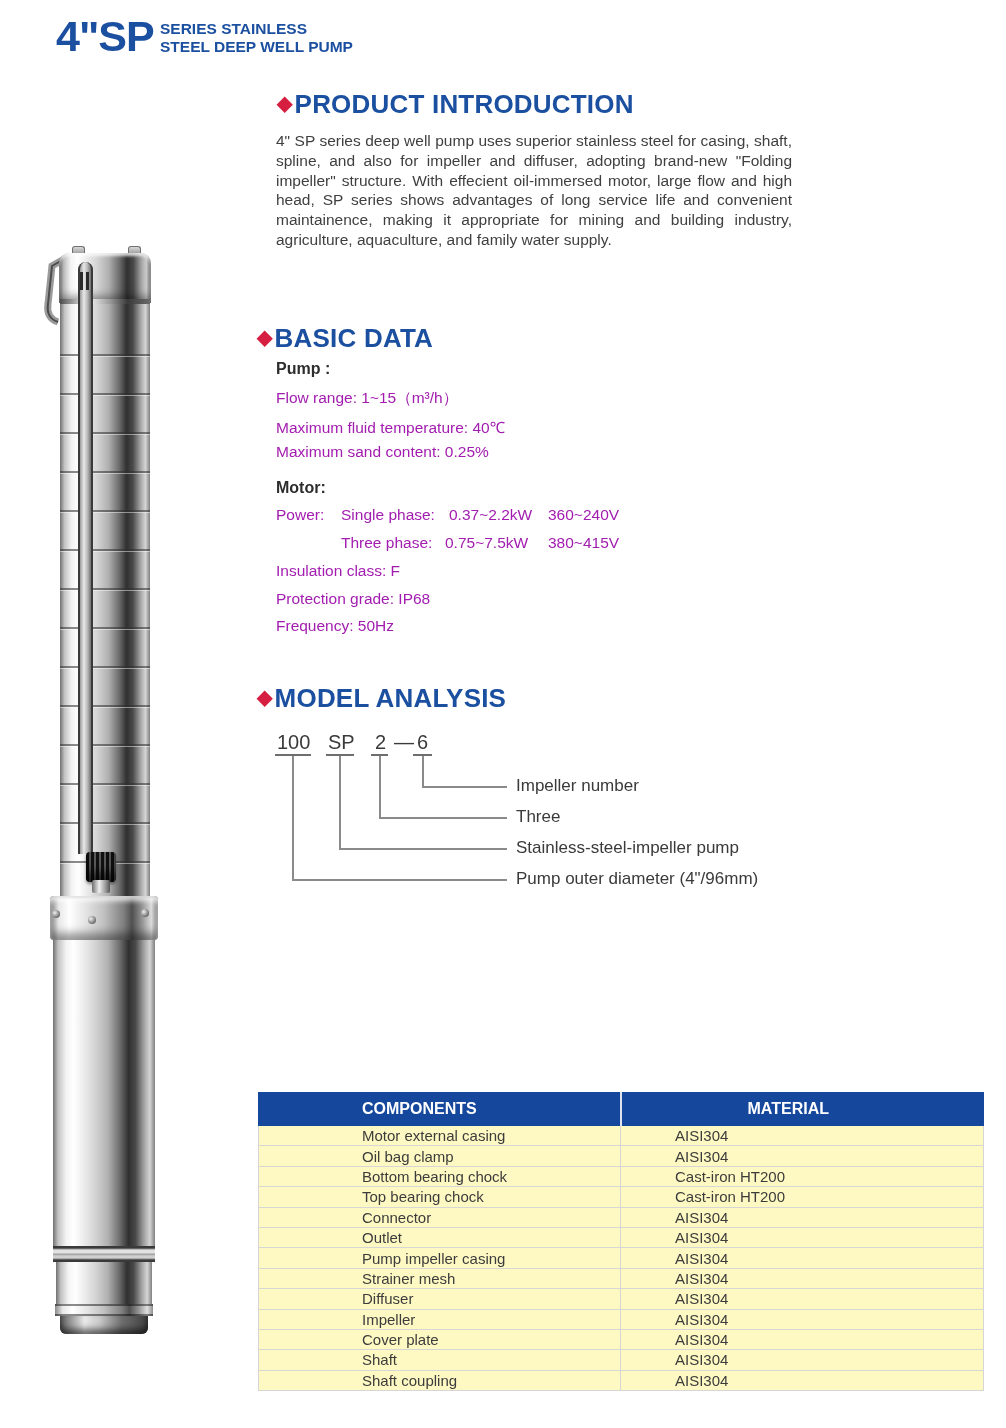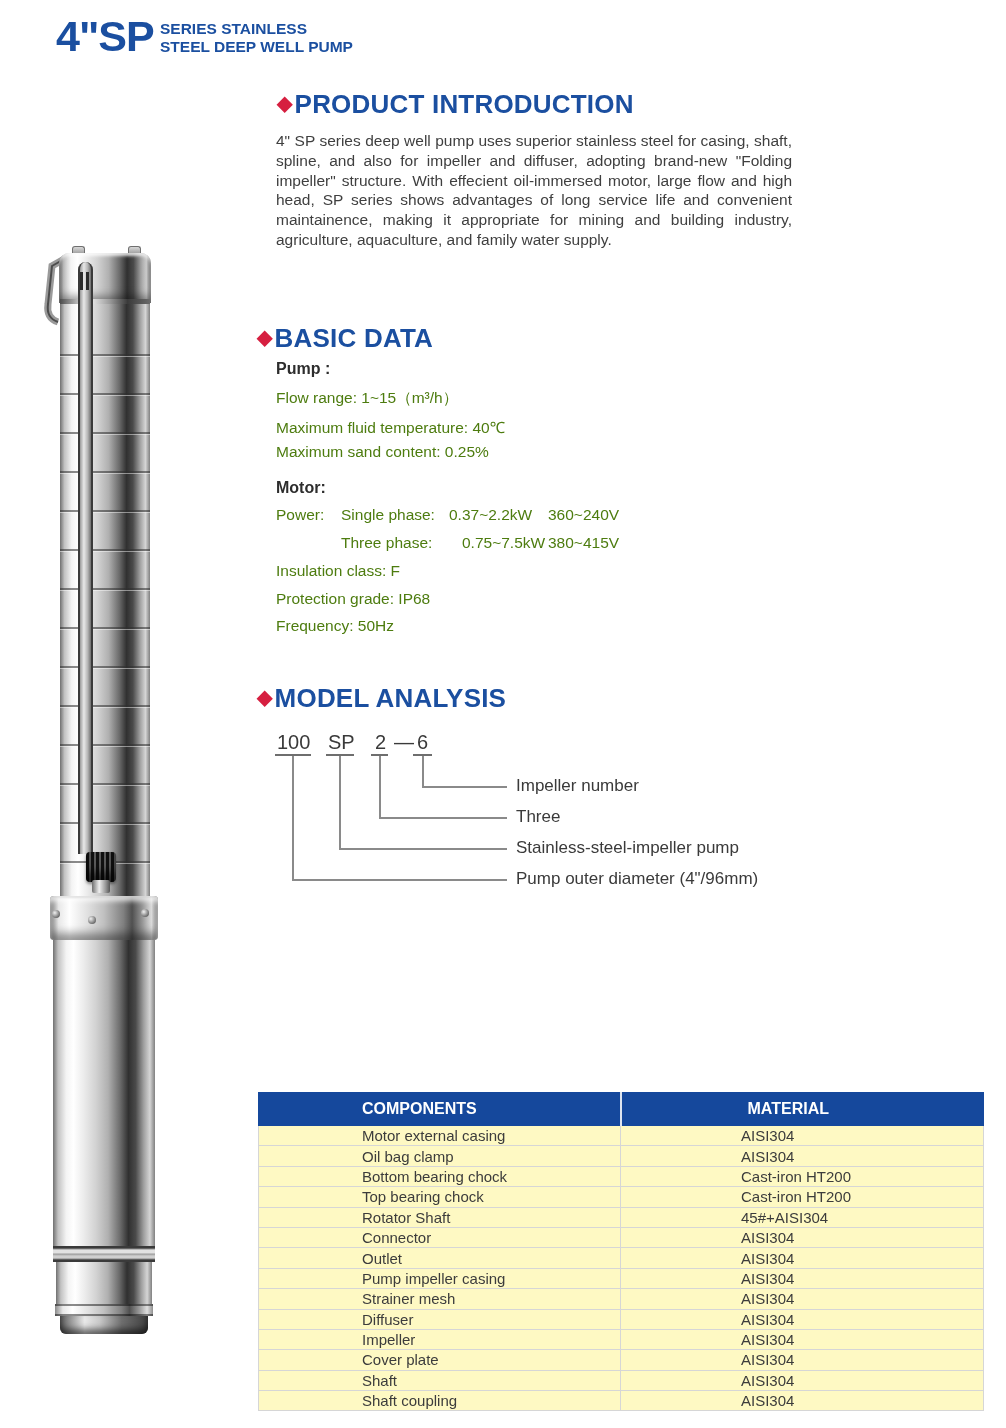--- a/index.html
+++ b/index.html
@@ -20,21 +20,21 @@
   .diamond { color:#d61f40; font-size:20px; position:relative; top:-3px; margin-right:2px; }
 
   
   .intro-body {
     left:276px; top:131px; width:516px;
     font-size:15.5px; line-height:19.8px; text-align:justify; color:#3f3f3f;
   }
 
   
   .bd-label { font-size:16px; font-weight:bold; color:#2d2d2d; }
-  .bd-item  { font-size:15.5px; color:#4d7c0f; white-space:nowrap; }
+  .bd-item  { font-size:15.5px; color:#a21caf; white-space:nowrap; }
   .power-row span { position:absolute; white-space:nowrap; }
 
   
   .mtoken { font-size:20px; color:#3a3a3a; white-space:nowrap; }
   .munder { height:2px; background:#6e6e6e; }
   .mvline { width:2px; background:#8a8a8a; }
   .mhline { height:2px; background:#8a8a8a; }
   .mlabel { font-size:17px; color:#3a3a3a; white-space:nowrap; }
 
   
@@ -44,21 +44,21 @@
     background:#15489c; color:#ffffff; font-size:16px; font-weight:bold;
     height:33px; text-align:left; border:1px solid #15489c;
   }
   table.comp th:first-child { border-right:2px solid #dde4ef; padding-left:103px; width:362px; }
   table.comp th:last-child  { padding-left:126px; }
   table.comp td {
     height:20.4px; font-size:15px; color:#3c3c3c;
     border:1px solid #d6d6d6; background:#fef9c3;
   }
   table.comp td:first-child { padding-left:103px; }
-  table.comp td:last-child  { padding-left:120px; }
+  table.comp td:last-child  { padding-left:54px; }
 
   
   .pump { left:40px; top:246px; width:120px; height:1092px; }
   .pump > div { position:absolute; }
   .chrome {
     background:linear-gradient(90deg,#707070 0%,#c2c2c2 5%,#f4f4f4 13%,#ffffff 20%,
       #ececec 30%,#d2d2d2 42%,#b0b0b0 54%,#6a6a6a 66%,#303030 74%,#4a4a4a 81%,
       #a0a0a0 89%,#d5d5d5 95%,#808080 100%);
   }
   .chrome-bright {
@@ -153,21 +153,21 @@
 
 <div class="abs bd-label" style="left:276px; top:479px;">Motor:</div>
 <div class="abs bd-item power-row" style="left:276px; top:506px; width:420px; height:20px;">
   <span style="left:0;">Power:</span>
   <span style="left:65px;">Single phase:</span>
   <span style="left:173px;">0.37~2.2kW</span>
   <span style="left:272px;">360~240V</span>
 </div>
 <div class="abs bd-item power-row" style="left:276px; top:534px; width:420px; height:20px;">
   <span style="left:65px;">Three phase:</span>
-  <span style="left:186px;">0.75~7.5kW</span>
+  <span style="left:169px;">0.75~7.5kW</span>
   <span style="left:272px;">380~415V</span>
 </div>
 <div class="abs bd-item" style="left:276px; top:562px;">Insulation class: F</div>
 <div class="abs bd-item" style="left:276px; top:590px;">Protection grade: IP68</div>
 <div class="abs bd-item" style="left:276px; top:617px;">Frequency: 50Hz</div>
 
 <div class="abs sec-heading" style="left:257px; top:683px;">
   <span class="diamond">◆</span><span>MODEL ANALYSIS</span>
 </div>
 
@@ -215,24 +215,20 @@
       </tr>
       <tr>
         <td>Bottom bearing chock</td>
         <td>Cast-iron HT200</td>
       </tr>
       <tr>
         <td>Top bearing chock</td>
         <td>Cast-iron HT200</td>
       </tr>
       <tr>
-        <td>Rotator Shaft</td>
-        <td>45#+AISI304</td>
-      </tr>
-      <tr>
         <td>Connector</td>
         <td>AISI304</td>
       </tr>
       <tr>
         <td>Outlet</td>
         <td>AISI304</td>
       </tr>
       <tr>
         <td>Pump impeller casing</td>
         <td>AISI304</td>

